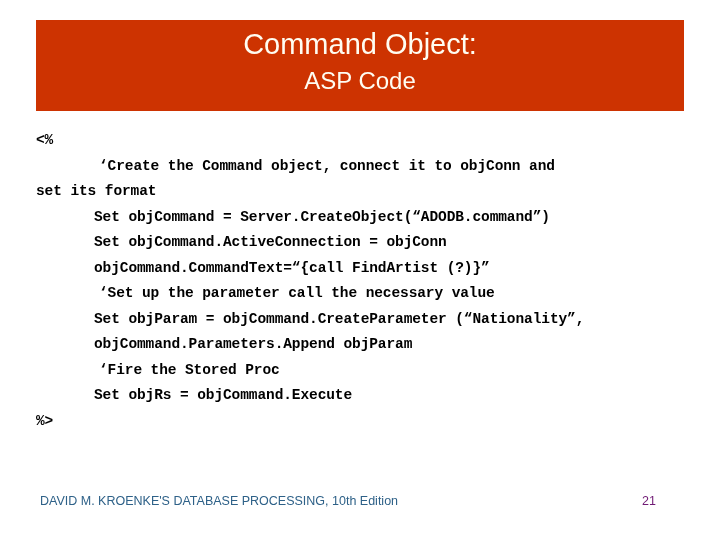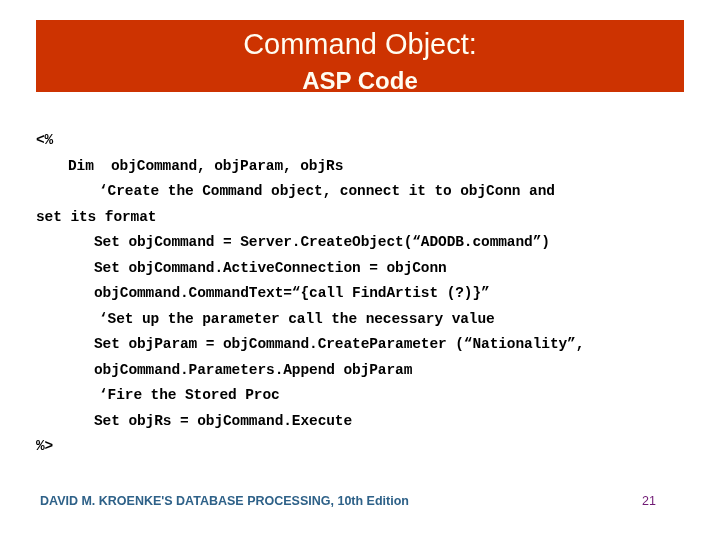--- a/index.html
+++ b/index.html
@@ -14,42 +14,42 @@
     overflow: hidden;
     position: relative;
   }
 
   
   #title-banner {
     position: absolute;
     left: 36px;
     top: 20px;
     width: 648px;
-    height: 72px;
+    height: 91px;
     background: #cd3301;
     box-sizing: border-box;
     display: flex;
     flex-direction: column;
     align-items: center;
     justify-content: flex-start;
     padding-top: 4px;
   }
   #slide-title {
     color: #fffdf2;
     font-size: 29px;
     line-height: 40px;
     font-weight: normal;
     letter-spacing: 0px;
     white-space: nowrap;
   }
   #slide-subtitle {
     color: #fffdf2;
     font-size: 24px;
     line-height: 33px;
-    font-weight: bold;
+    font-weight: normal;
     white-space: nowrap;
   }
 
   
   #code-block {
     position: absolute;
     left: 36px;
     top: 128px;
     width: 648px;
     font-family: "Liberation Mono", "DejaVu Sans Mono", monospace;
@@ -75,21 +75,20 @@
     top: 494px;
     width: 640px;
     display: flex;
     justify-content: space-between;
     align-items: flex-start;
   }
   #footer-credit {
     color: #2e6188;
     font-size: 12.5px;
     line-height: 15px;
-    font-weight: bold;
   }
   #footer-credit .credit-line {
     white-space: nowrap;
   }
   #page-number {
     color: #701a75;
     font-size: 12.5px;
     line-height: 15px;
     padding-right: 24px;
   }
@@ -97,21 +96,20 @@
 </head>
 <body>
 
 <div id="title-banner">
   <div id="slide-title">Command Object:</div>
   <div id="slide-subtitle">ASP Code</div>
 </div>
 
 <div id="code-block">
     <div class="code-line ind-0">&lt;%</div>
-    <div class="code-line ind-1">Dim  objCommand, objParam, objRs</div>
     <div class="code-line ind-2">‘Create the Command object, connect it to objConn and</div>
     <div class="code-line ind- wrap">set its format</div>
     <div class="code-line ind-2b">Set objCommand = Server.CreateObject(“ADODB.command”)</div>
     <div class="code-line ind-2b">Set objCommand.ActiveConnection = objConn</div>
     <div class="code-line ind-2b">objCommand.CommandText=“{call FindArtist (?)}”</div>
     <div class="code-line ind-2">‘Set up the parameter call the necessary value</div>
     <div class="code-line ind-2b">Set objParam = objCommand.CreateParameter (“Nationality”,</div>
     <div class="code-line ind-2b">objCommand.Parameters.Append objParam</div>
     <div class="code-line ind-2">‘Fire the Stored Proc</div>
     <div class="code-line ind-2b">Set objRs = objCommand.Execute</div>

